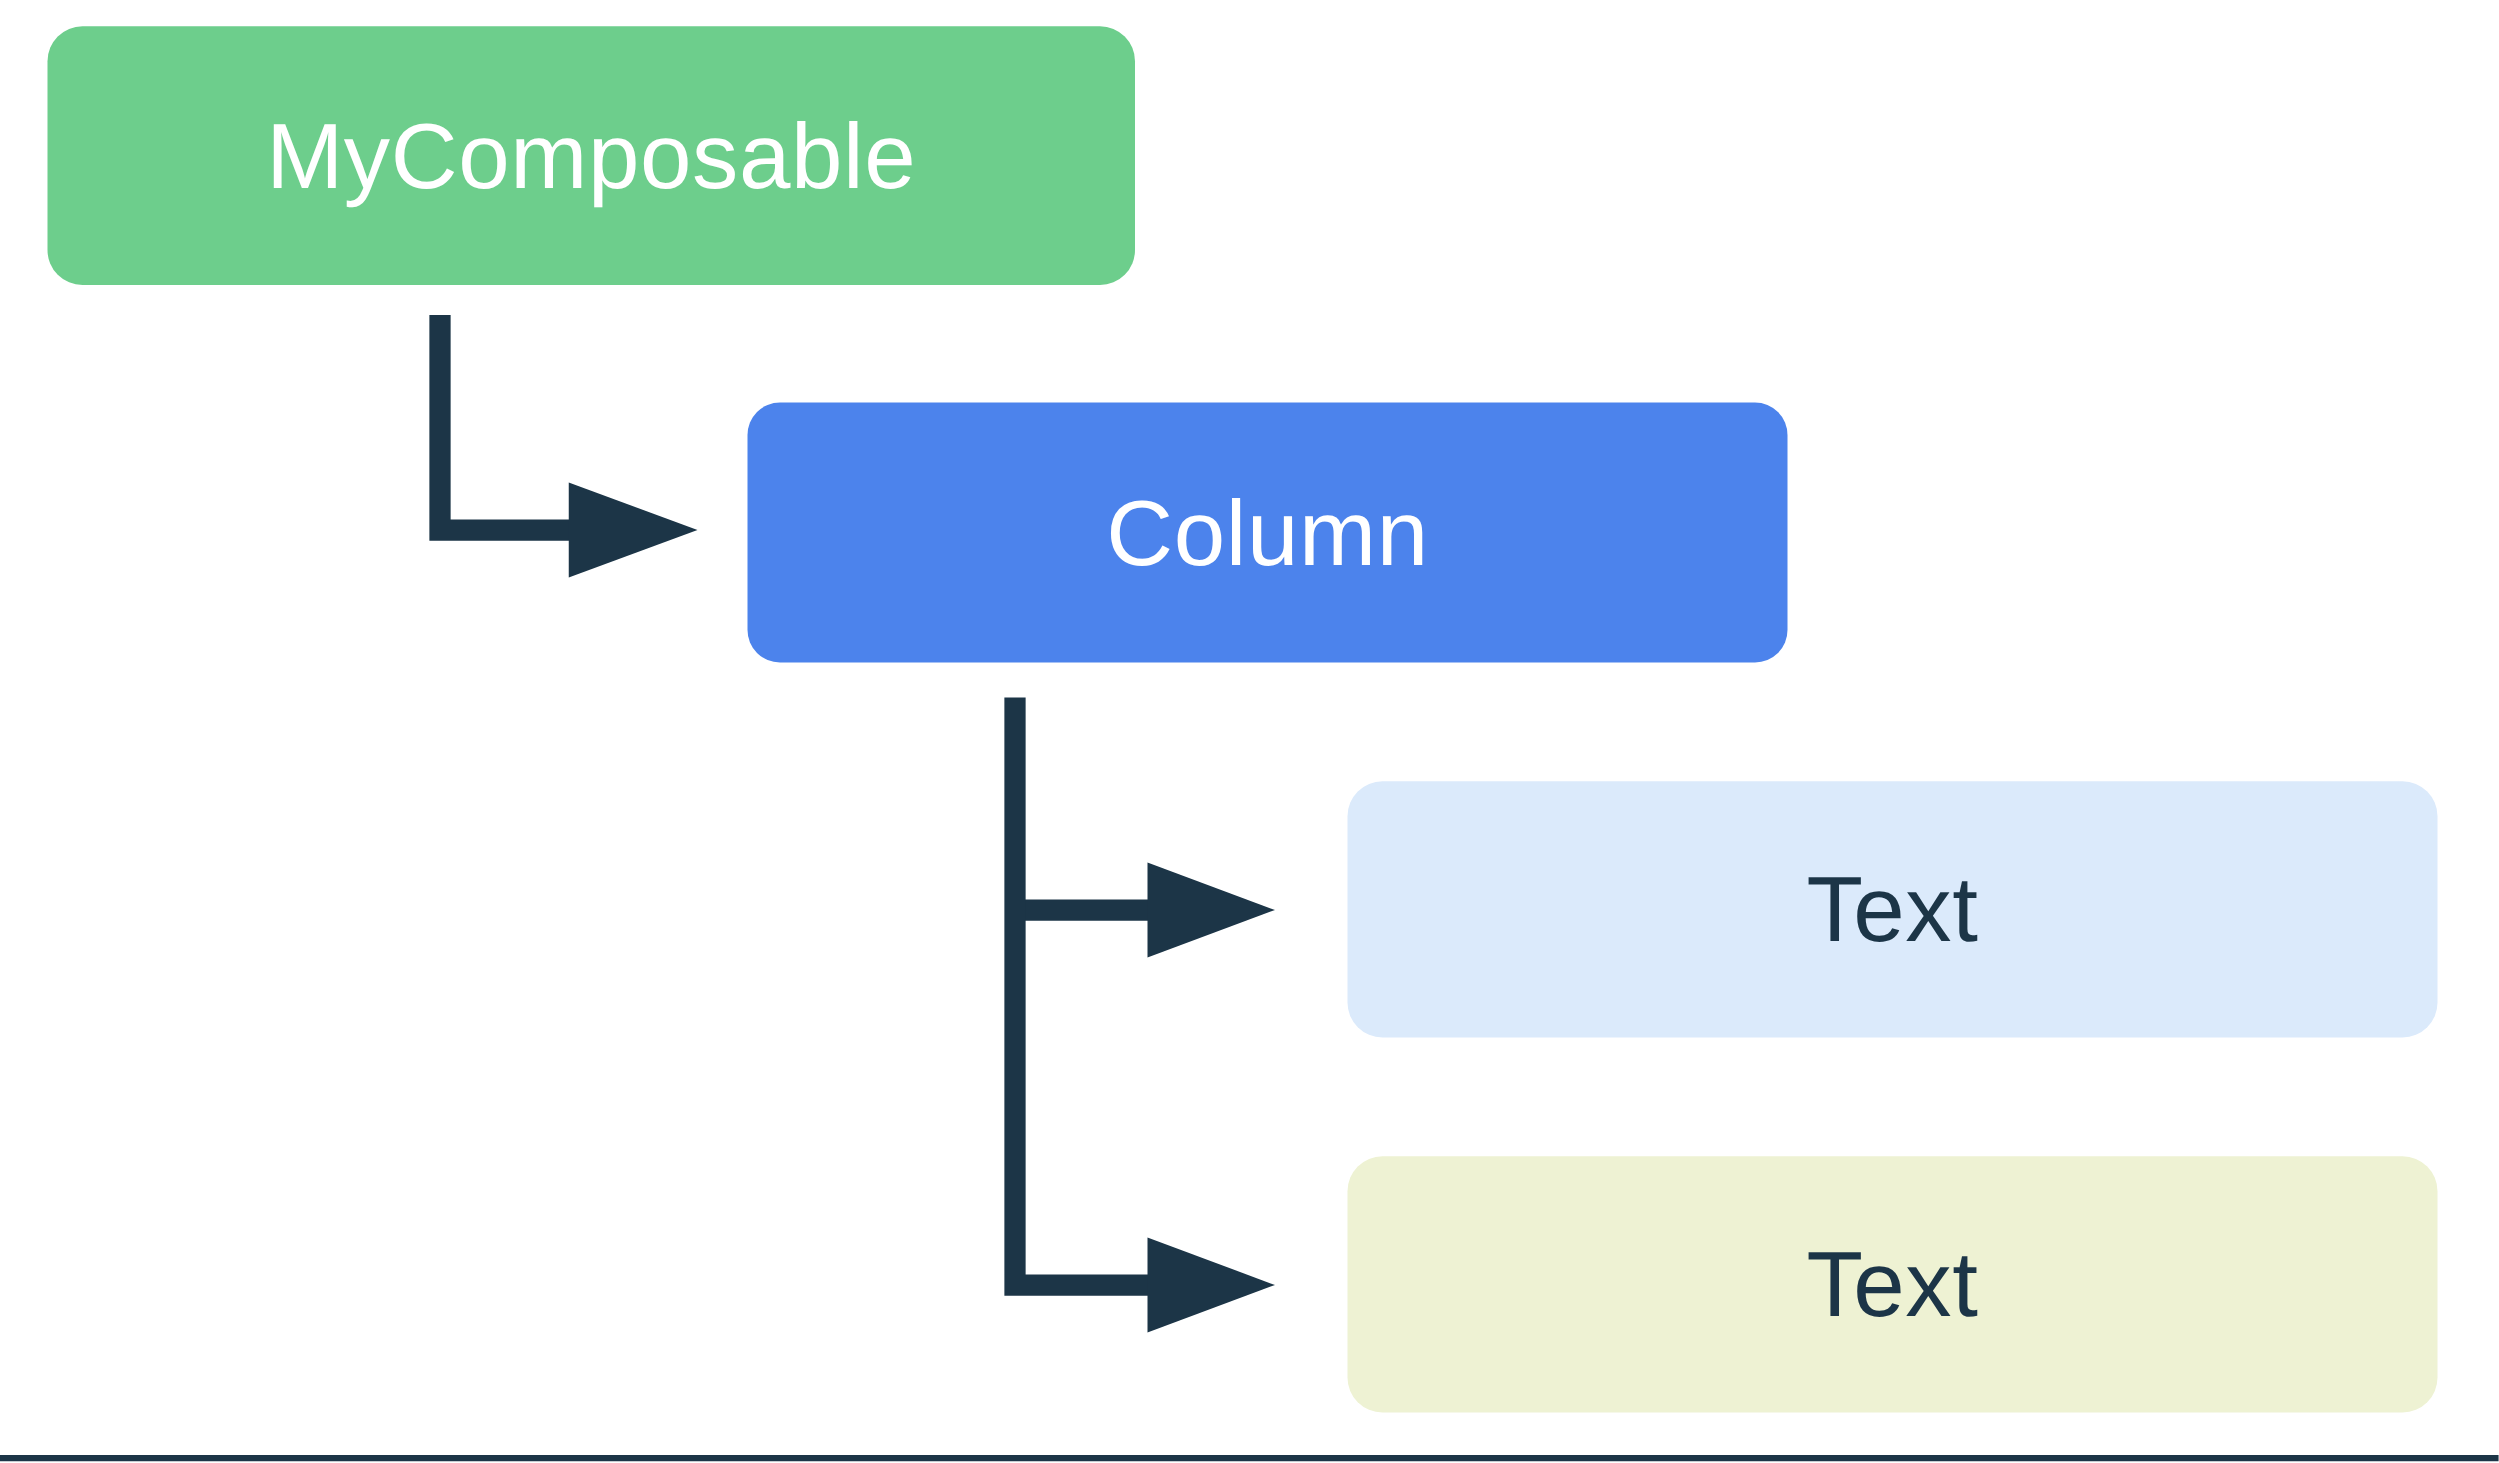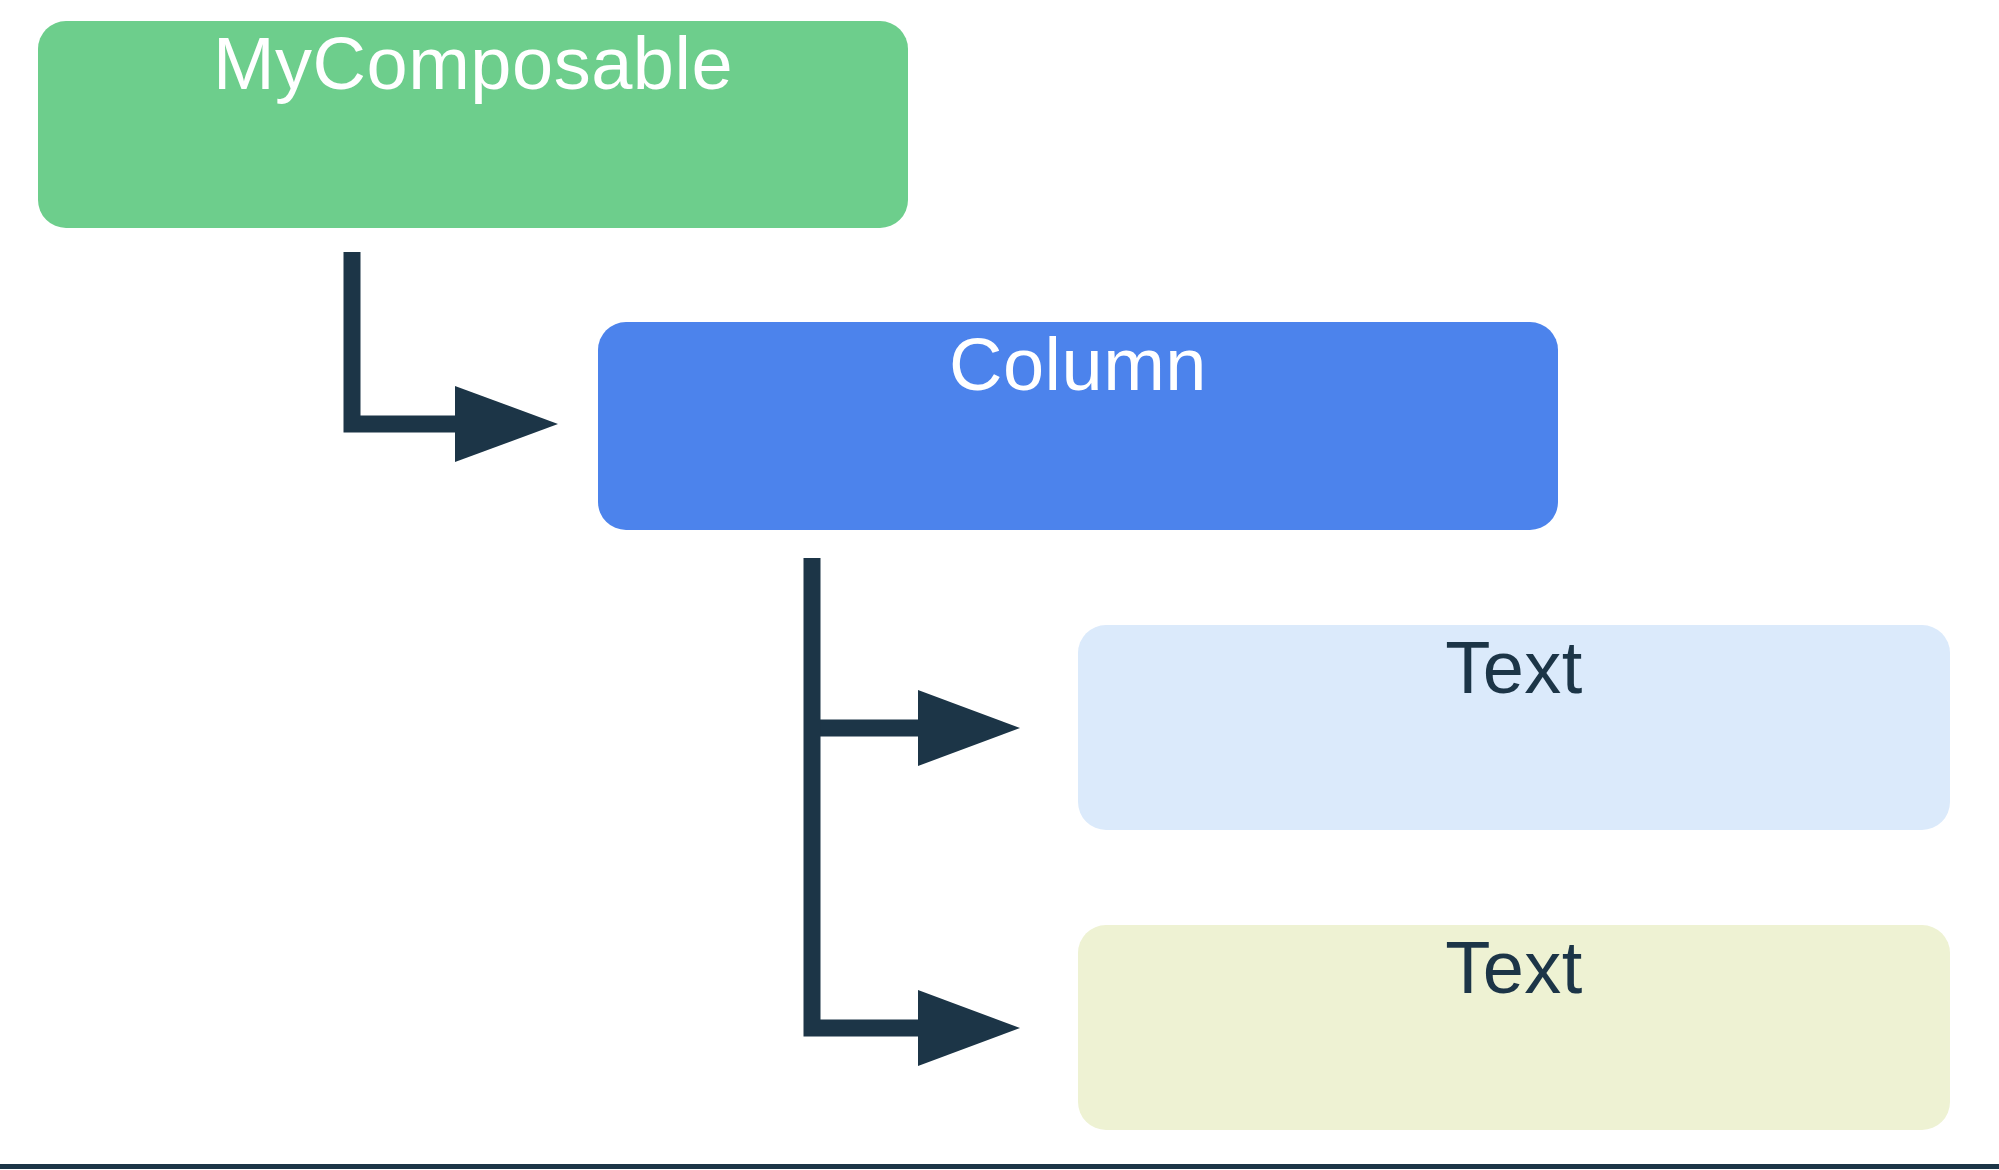--- a/index.html
+++ b/index.html
@@ -29,28 +29,29 @@
     stroke-linecap: butt;
   }
   .connectors polygon {
     fill: var(--connector-color, #1C3547);
     stroke: none;
   }
   .node {
     position: absolute;
     border-radius: 28px;
     display: flex;
+    align-items: center;
     justify-content: center;
     font-size: 74px;
     font-weight: 400;
     letter-spacing: 0.5px;
     white-space: nowrap;
   }
   .node-mycomposable { left: 38px;   top: 21px;  width: 870px; height: 207px; }
-  .node-column       { left: 598px;  top: 322px; width: 960px; height: 208px; }
+  .node-column       { left: 598px;  top: 322px; width: 832px; height: 208px; border-radius: 26px; }
   .node-text1        { left: 1078px; top: 625px; width: 872px; height: 205px; }
   .node-text2        { left: 1078px; top: 925px; width: 872px; height: 205px; }
   .bottom-line {
     position: absolute;
     left: 0;
     top: 1164px;
     width: 1999px;
     height: 5px;
   }
 </style>

